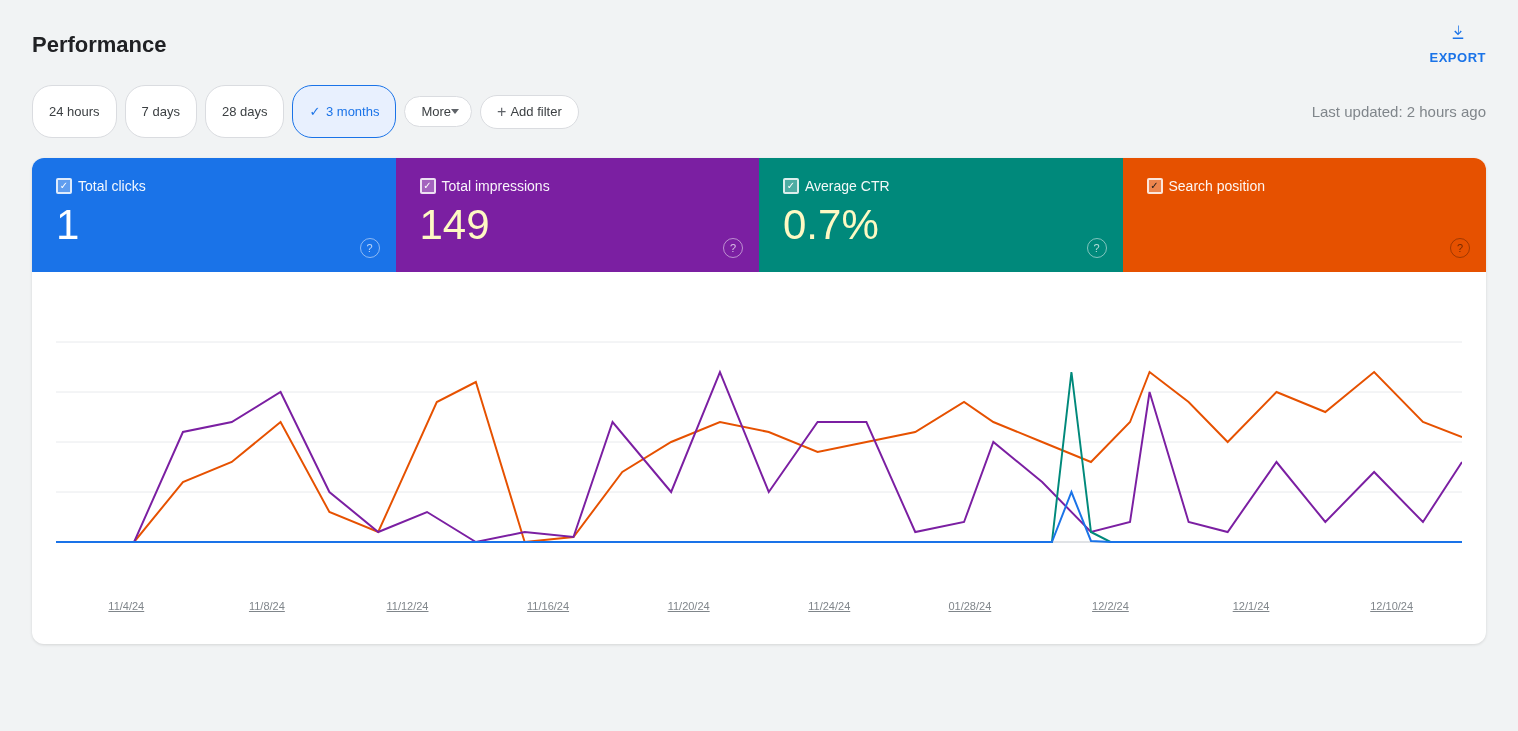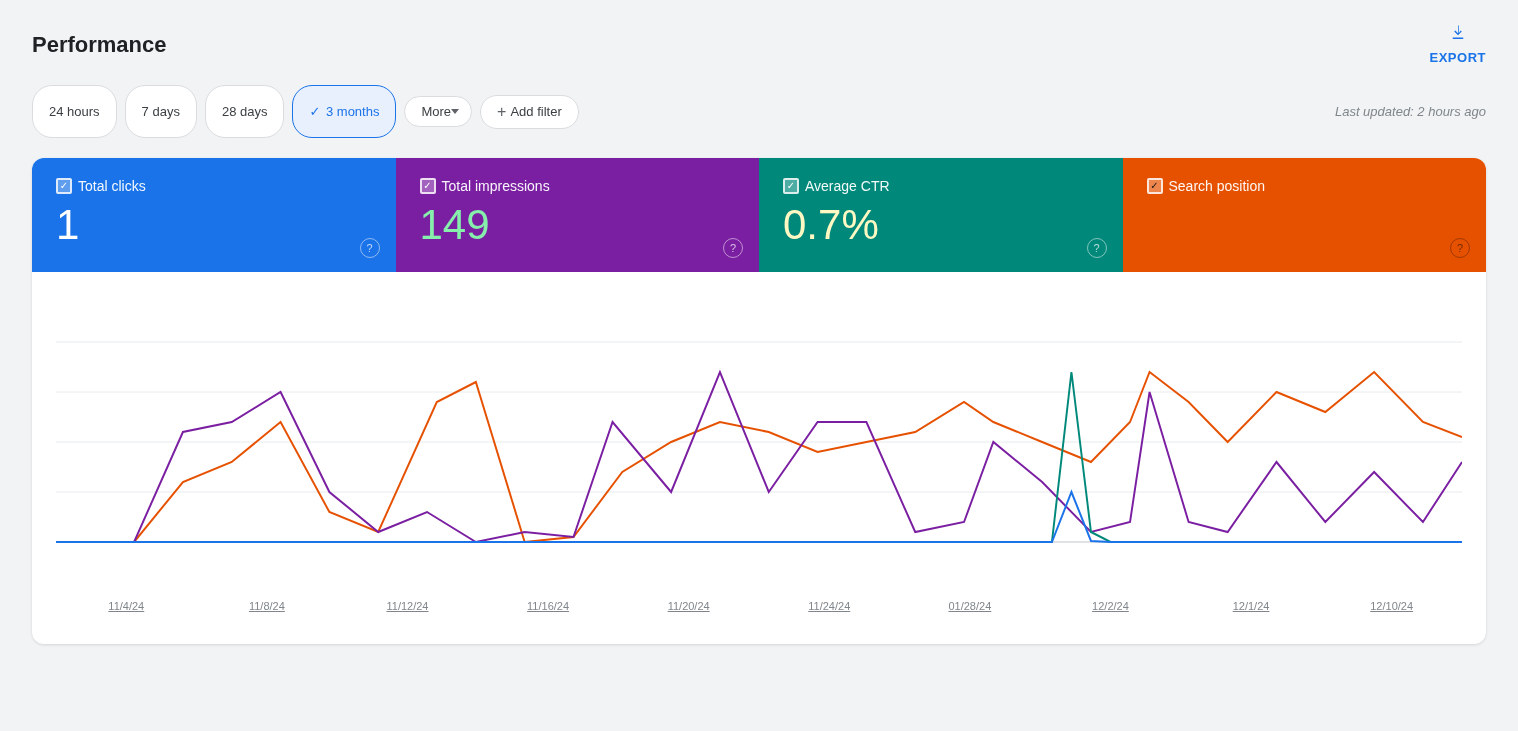--- a/index.html
+++ b/index.html
@@ -106,23 +106,22 @@
       background: #fff;
       font-size: 13px;
       color: #3c4043;
       cursor: pointer;
       font-family: inherit;
       display: flex;
       align-items: center;
       gap: 4px;
     }
     .last-updated {
-      font-size: 13px;
+      font-size: 15px;
       color: #80868b;
-      font-style: italic;
     }
 
     .main-card {
       background: #fff;
       border-radius: 12px;
       box-shadow: 0 1px 3px rgba(0,0,0,0.12);
       overflow: hidden;
       padding-bottom: 24px;
     }
 
@@ -179,21 +178,21 @@
       color: rgba(255,255,255,0.7);
       font-size: 11px;
       display: flex;
       align-items: center;
       justify-content: center;
       cursor: pointer;
     }
     .metric-card.clicks { background: #1a73e8; }
     .metric-card.clicks .metric-value { color: #fff; }
     .metric-card.impressions { background: #7b1fa2; }
-    .metric-card.impressions .metric-value { color: #86efac; }
+    .metric-card.impressions .metric-value { color: #fef9c3; }
     .metric-card.ctr { background: #00897b; }
     .metric-card.ctr .metric-value { color: #fef9c3; }
     .metric-card.position { background: #e65100; }
     .metric-card.position .metric-value { color: #1a1a1a; }
     .metric-card.position .metric-label { color: rgba(255,255,255,0.95); }
 
     .chart-area {
       padding: 20px 24px 8px;
     }
     .chart-container {

